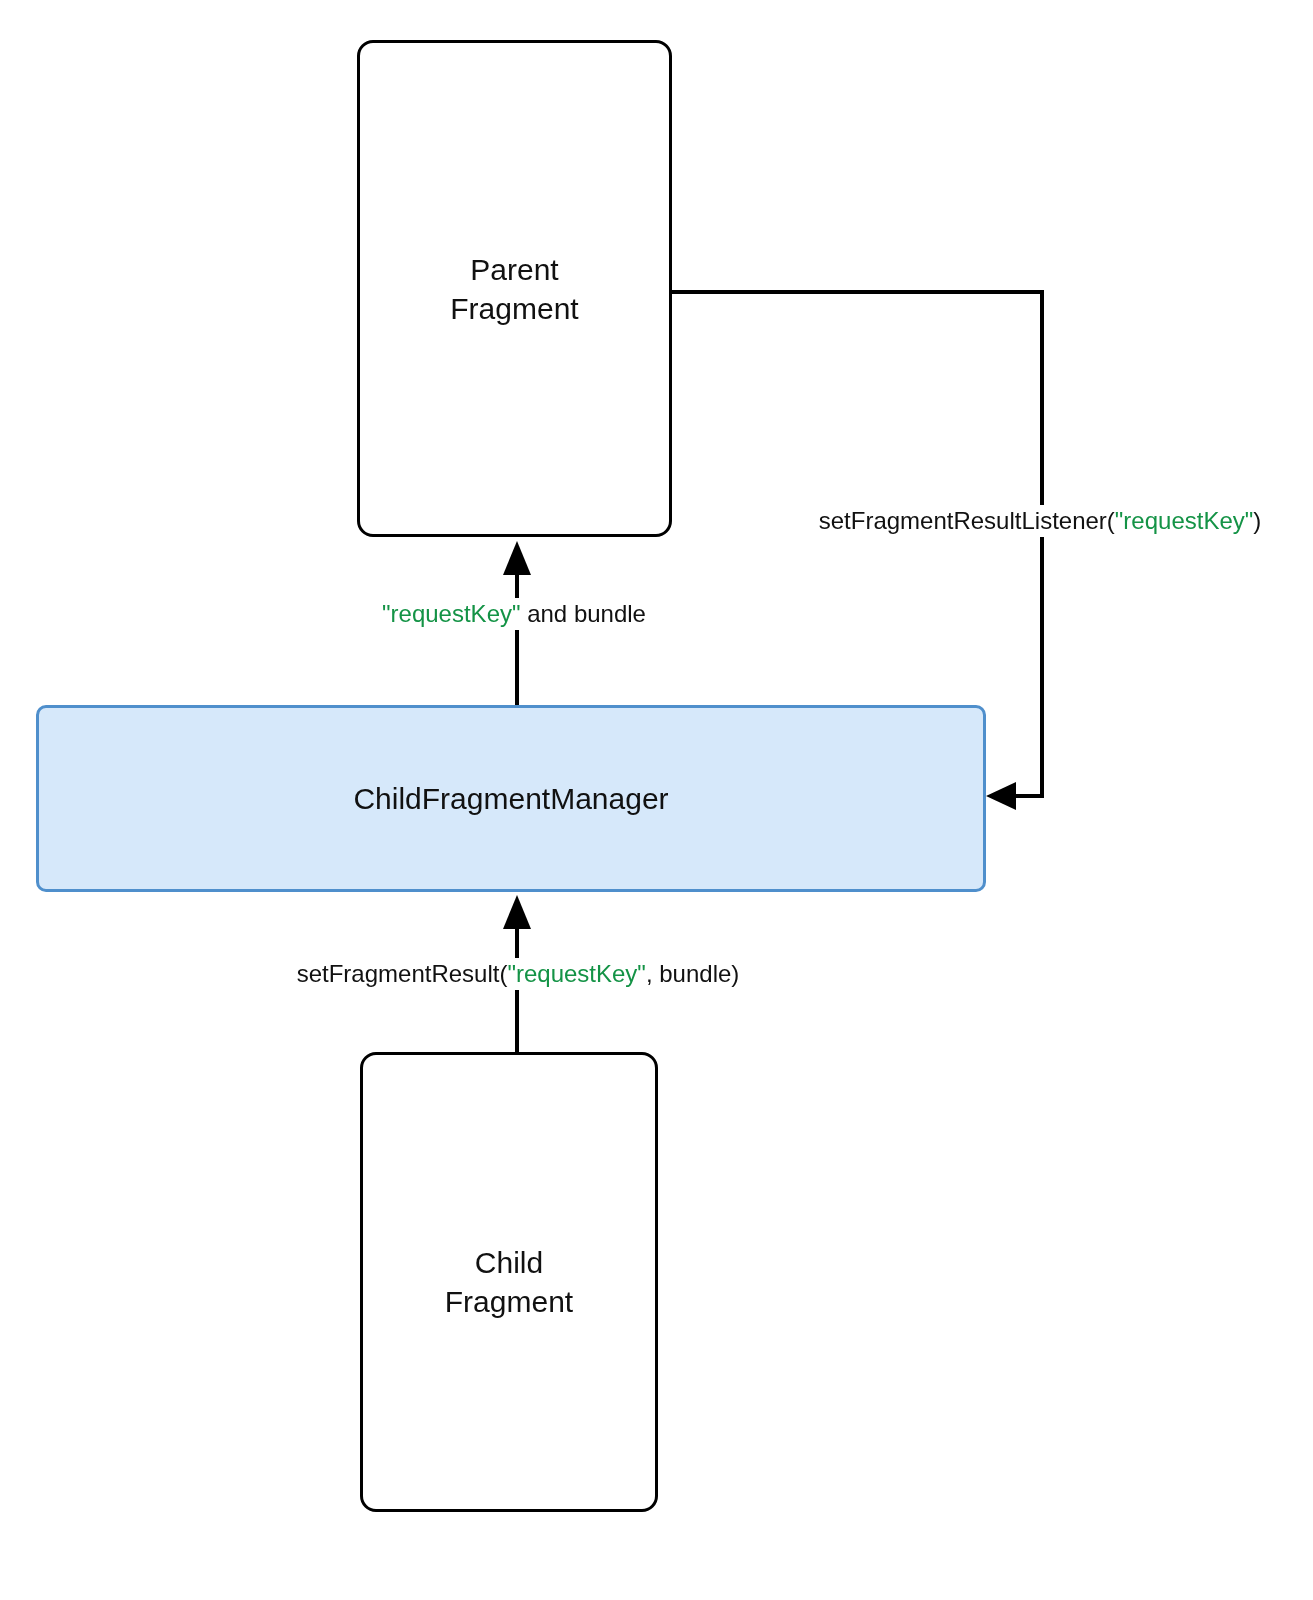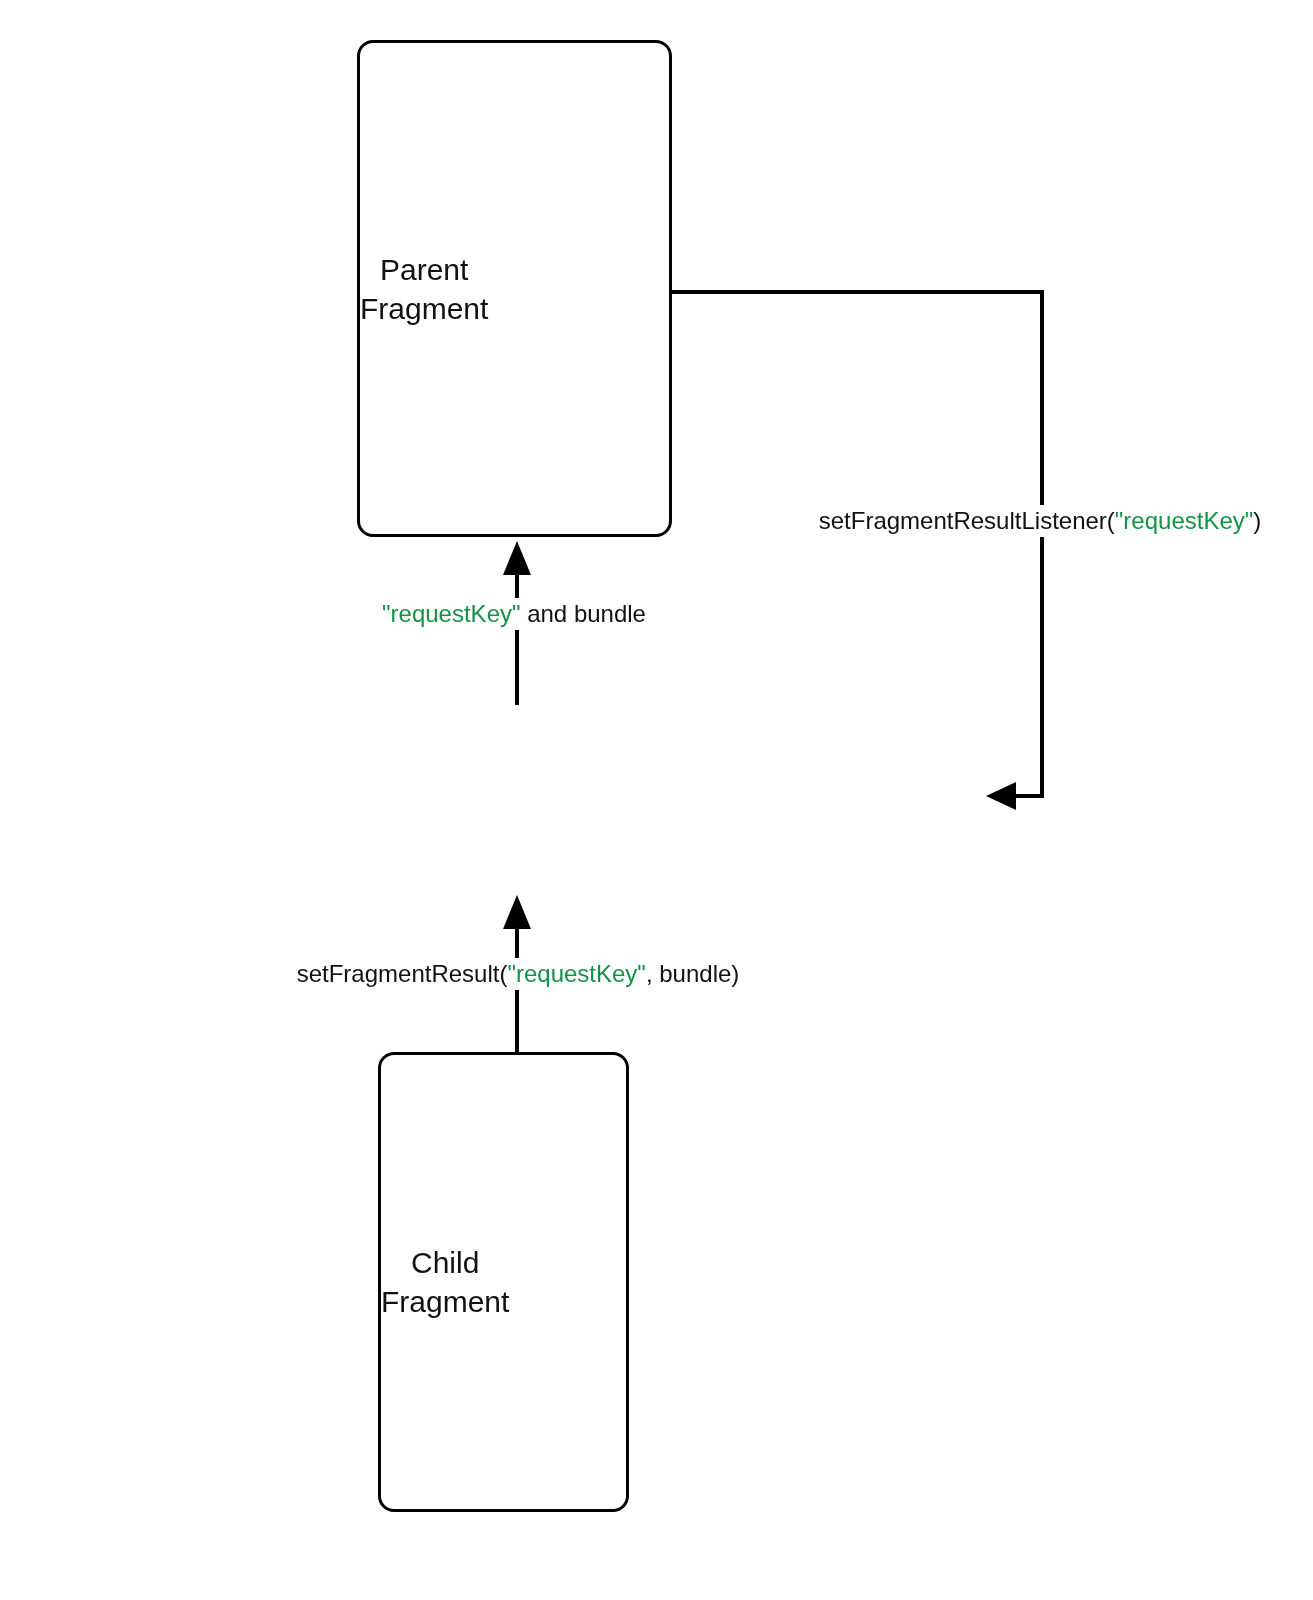--- a/index.html
+++ b/index.html
@@ -29,21 +29,21 @@
   .head {
     fill: var(--line, #000000);
     stroke: none;
   }
   .node {
     position: absolute;
     z-index: 2;
     box-sizing: border-box;
     display: flex;
     align-items: center;
-    justify-content: flex-start;
+    justify-content: center;
     text-align: center;
   }
   .node-plain {
     background: #ffffff;
     border: 3px solid var(--node-border, #000000);
     border-radius: 16px;
   }
   .node-manager {
     background: var(--cfm-fill, #d6e8fa);
     border: 3px solid var(--cfm-border, #4f8fcc);
@@ -89,22 +89,25 @@
 
     <path class="wire" d="M 517 1052 V 928"></path>
     <polygon class="head" points="517,895 503,929 531,929"></polygon>
   </svg>
 
   <div class="node node-plain" style="left:357px; top:40px; width:315px; height:497px;">
     <span class="node-label">Parent
 Fragment</span>
   </div>
 
+  <div class="node node-manager" style="left:36px; top:705px; width:950px; height:187px;">
+    <span class="node-label">ChildFragmentManager</span>
+  </div>
 
-  <div class="node node-plain" style="left:378px; top:1052px; width:251px; height:460px;">
+  <div class="node node-plain" style="left:360px; top:1052px; width:298px; height:460px;">
     <span class="node-label">Child
 Fragment</span>
   </div>
 
   <div class="edge-label" style="left:1040px; top:521px;">
     <span class="t-black">setFragmentResultListener(</span><span class="t-green">"requestKey"</span><span class="t-black">)</span>
   </div>
 
   <div class="edge-label" style="left:514px; top:614px;">
     <span class="t-green">"requestKey"</span><span class="t-black"> and bundle</span>

